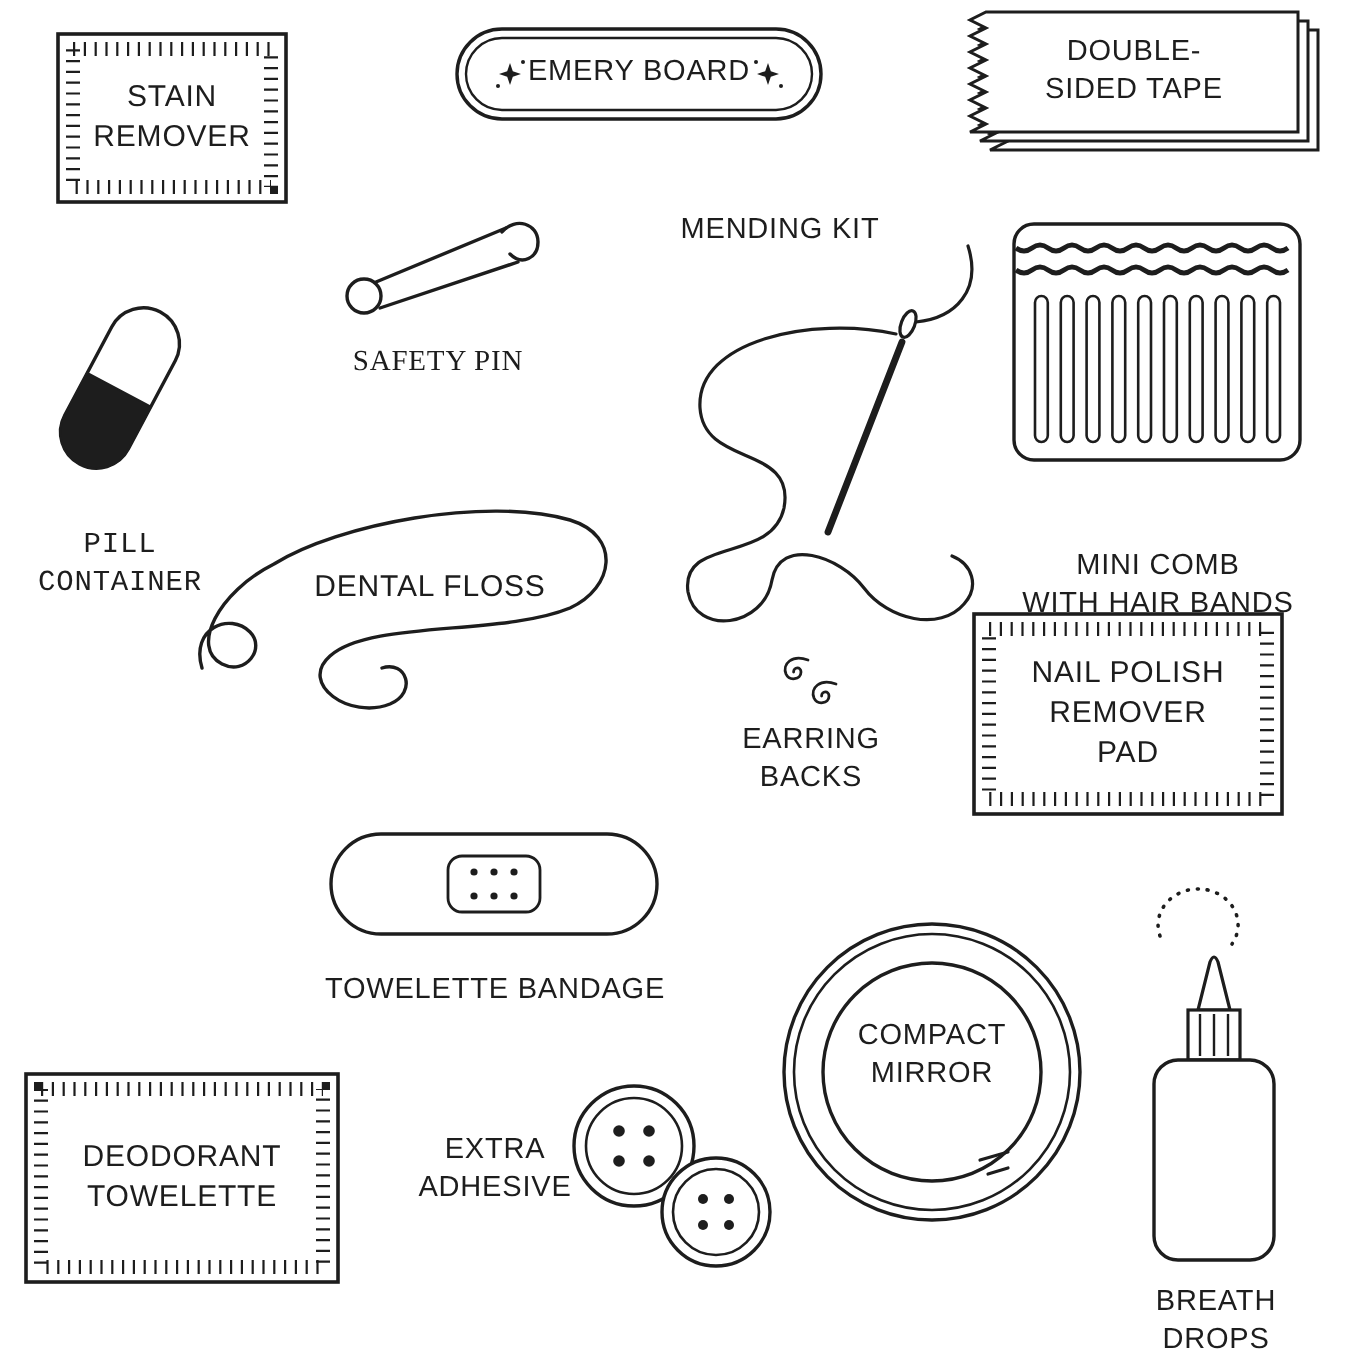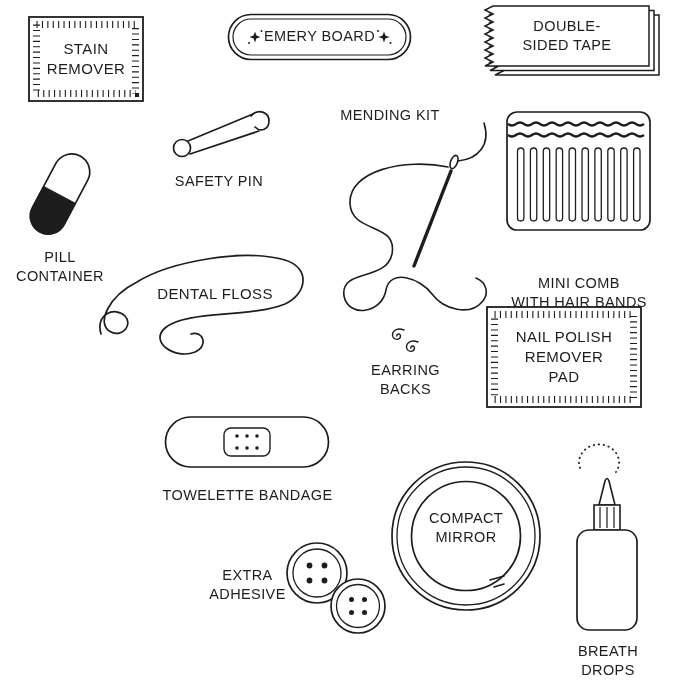--- a/index.html
+++ b/index.html
@@ -65,21 +65,21 @@
           <circle cx="6.5" cy="6" r="1" fill="currentColor"></circle>
             <circle cx="-6" cy="-6" r="1" fill="currentColor"></circle>
         </g>
       </svg>
     </span>
     <div class="overlay" style="inset:0;">
       <div class="lbl">EMERY BOARD</div>
     </div>
   </div>
 
-  <div class="item col" style="left:160px;top:100px;width:118px;">
+  <div class="item col" style="left:160px;top:100px;width:118px;font-family:Liberation Serif, serif;">
     <span class="art">
       <svg width="112" height="62" viewBox="0 0 112 62">
         <circle cx="19" cy="48" r="8.5" fill="none" stroke="currentColor" stroke-width="1.7"></circle>
         <path d="M25,41 L90,14" fill="none" stroke="currentColor" stroke-width="1.7" stroke-linecap="round"></path>
         <path d="M27,54 L96,31" fill="none" stroke="currentColor" stroke-width="1.7" stroke-linecap="round"></path>
         <path d="M88,16 C95,8 106,12 106,21 C106,29 98,33 92,27" fill="none" stroke="currentColor" stroke-width="1.7" stroke-linecap="round" stroke-linejoin="round"></path>
       </svg>
     </span>
     <div class="lbl" style="margin-top:10px;">SAFETY PIN</div>
   </div>
@@ -120,21 +120,21 @@
 
   <div class="item col" style="left:8px;top:146px;width:104px;">
     <span class="art">
       <svg width="96" height="96" viewBox="0 0 96 96">
         <g transform="translate(48,48) rotate(28)">
           <rect x="-18" y="-43" width="36" height="86" rx="18" fill="#fff" stroke="currentColor" stroke-width="1.7"></rect>
           <path d="M-18,1 L18,1 L18,25 A18,18 0 0 1 -18,25 Z" fill="currentColor" stroke="currentColor" stroke-width="1"></path>
         </g>
       </svg>
     </span>
-    <div class="lbl" style="margin-top:6px;">PILL
+    <div class="lbl" style="margin-top:22px;font-family:Liberation Mono, monospace;">PILL
 CONTAINER</div>
   </div>
 
   <div class="item" style="left:93px;top:248px;width:225px;height:120px;">
     <span class="art">
       <svg width="225" height="120" viewBox="0 0 225 120">
         <path d="M8,86 C2,66 22,58 32,68 C40,76 30,90 18,84 C2,76 16,48 44,34 C76,14 150,0 192,12 C218,20 214,46 192,56 C158,70 92,62 72,80 C56,94 82,112 102,104 C116,98 110,82 98,86" fill="none" stroke="currentColor" stroke-width="1.7" stroke-linecap="round"></path>
       </svg>
     </span>
   </div>
@@ -215,20 +215,32 @@
         <circle cx="72" cy="65" r="27" fill="#fff" stroke="currentColor" stroke-width="1.7"></circle>
         <circle cx="72" cy="65" r="21.5" fill="none" stroke="currentColor" stroke-width="1.3"></circle>
         <circle cx="65.5" cy="58.5" r="2.5" fill="currentColor"></circle>
           <circle cx="78.5" cy="58.5" r="2.5" fill="currentColor"></circle>
         <circle cx="65.5" cy="71.5" r="2.5" fill="currentColor"></circle>
           <circle cx="78.5" cy="71.5" r="2.5" fill="currentColor"></circle>
       </svg>
     </span>
   </div>
 
+  <div class="item" style="left:12px;top:536px;width:158px;height:106px;">
+    <span class="art">
+      <svg width="158" height="106" viewBox="0 0 158 106">
+        <rect x="1" y="1" width="156" height="104" fill="#fff" stroke="currentColor" stroke-width="1.8"></rect>
+        <rect x="8.5" y="8.5" width="141" height="89" fill="none" stroke="currentColor" stroke-width="7" stroke-dasharray="1.1 4.3"></rect>
+      </svg>
+    </span>
+    <div class="overlay" style="inset:0;">
+      <div class="lbl big">DEODORANT
+TOWELETTE</div>
+    </div>
+  </div>
 
   <div class="item col" style="left:556px;top:428px;width:104px;">
     <span class="art">
       <svg width="100" height="212" viewBox="0 0 100 212">
         <path d="M22,40 A20,18 0 1 1 58,44" fill="none" stroke="currentColor" stroke-width="1.8" stroke-dasharray="0.5 4.5" stroke-linecap="round"></path>
         <path d="M41,77 L47,53 Q49,48 51,53 L57,77 Z" fill="#fff" stroke="currentColor" stroke-width="1.6" stroke-linejoin="round"></path>
         <rect x="36" y="77" width="26" height="25" fill="#fff" stroke="currentColor" stroke-width="1.6"></rect>
         <path d="M42,79 L42,100 M49,79 L49,100 M56,79 L56,100" stroke="currentColor" stroke-width="1.2"></path>
         <rect x="19" y="102" width="60" height="100" rx="12" fill="#fff" stroke="currentColor" stroke-width="1.7"></rect>
       </svg>

